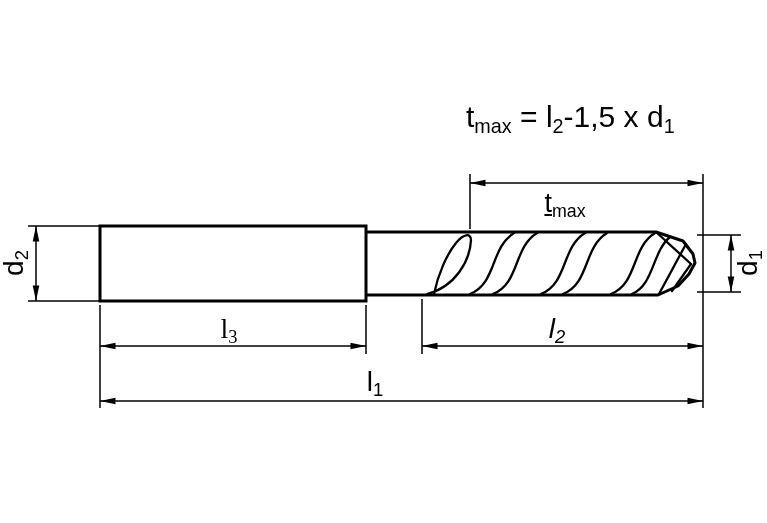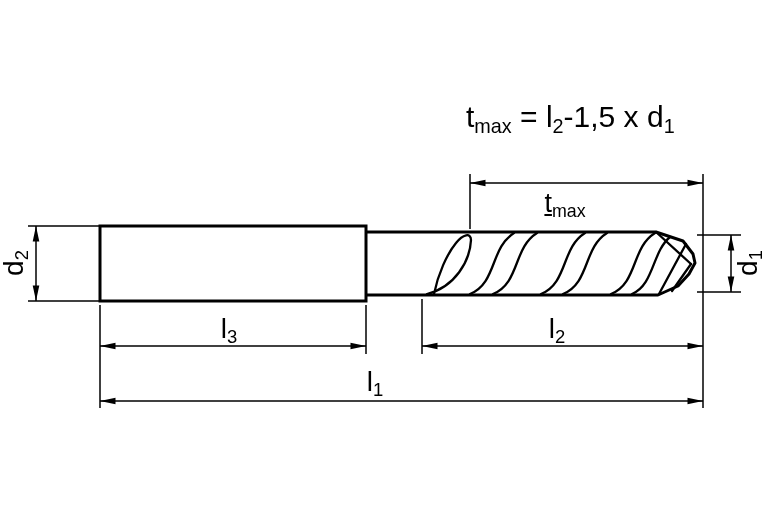--- a/index.html
+++ b/index.html
@@ -68,19 +68,19 @@
   </svg>
 
   <div class="dim-label formula"><span>t</span><span class="sub">max</span><span> = l</span><span class="sub">2</span><span>-1,5 x d</span><span class="sub">1</span></div>
 
   <div class="dim-label center tmax-label" style="left:565px; top:189px;"><span>t</span><span class="sub">max</span></div>
 
   <div class="dim-label rot" style="left:15px; top:263px;"><span>d</span><span class="sub">2</span></div>
 
   <div class="dim-label rot" style="left:749px; top:263px;"><span>d</span><span class="sub">1</span></div>
 
-  <div class="dim-label center" style="left:229px; top:314px;"><span>l</span><span class="sub">3</span></div>
+  <div class="dim-label center" style="left:229px; top:314px;font-family:Liberation Serif, serif;"><span>l</span><span class="sub">3</span></div>
 
-  <div class="dim-label center" style="left:557px; top:314px;"><span>l</span><span class="sub">2</span></div>
+  <div class="dim-label center" style="left:557px; top:314px;font-style:italic;"><span>l</span><span class="sub">2</span></div>
 
   <div class="dim-label center" style="left:375px; top:367px;"><span>l</span><span class="sub">1</span></div>
 
 </div>
 
 </body></html>

